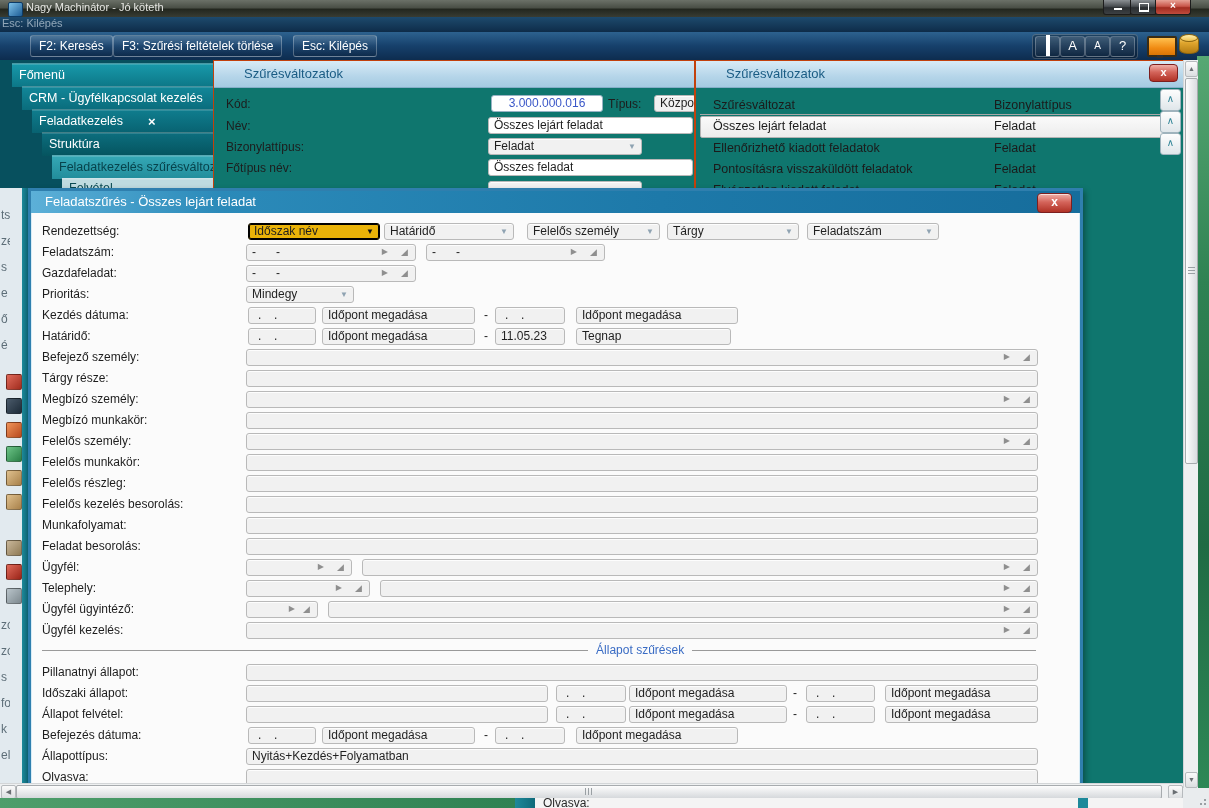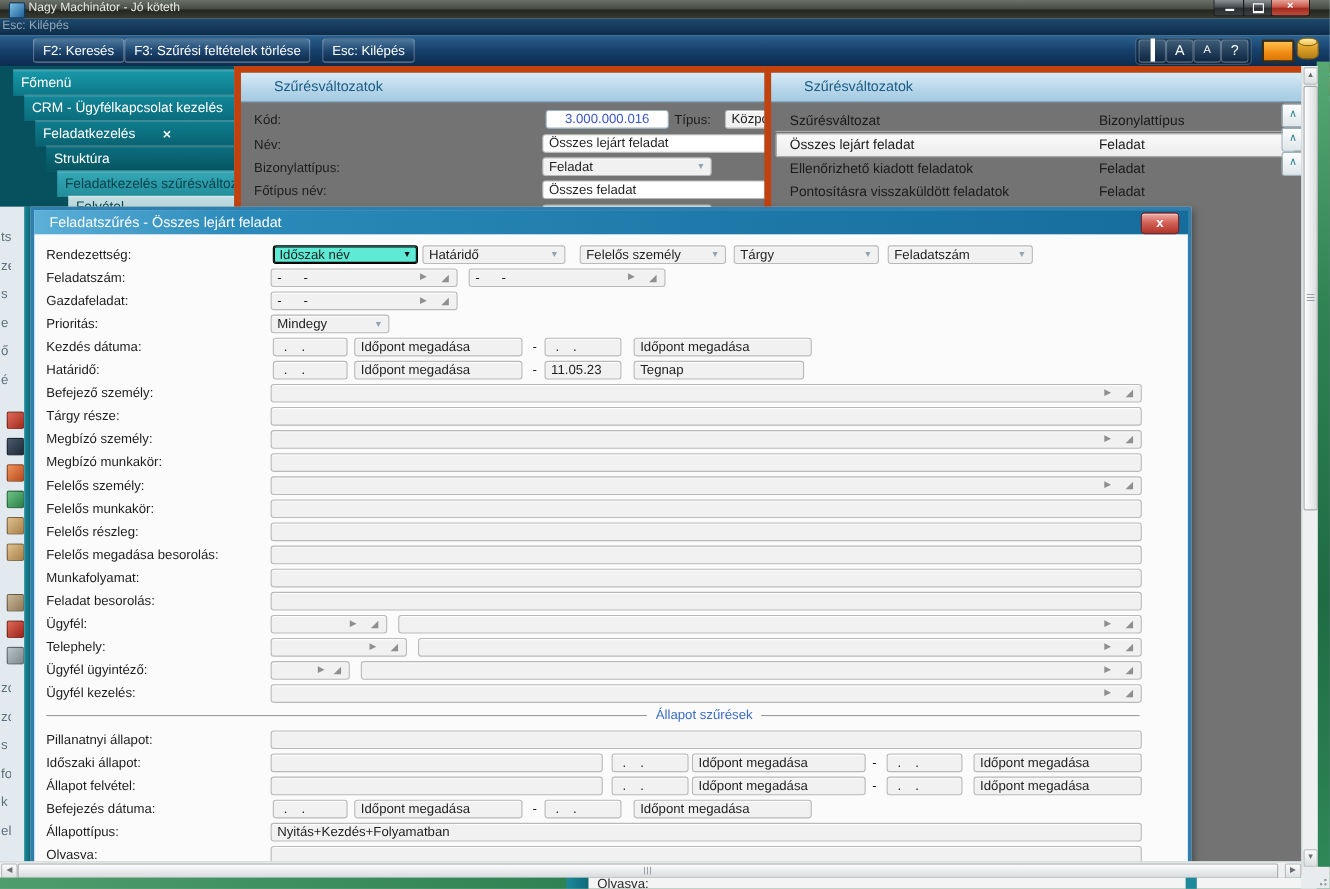--- a/index.html
+++ b/index.html
@@ -47,32 +47,32 @@
   
   #sidebar{left:0;top:60px;width:213px;height:128px;background:#07505e;overflow:hidden;}
   .snav{position:absolute;height:23px;right:0;color:#fff;font-size:12.5px;line-height:23px;
     border-top:1px solid rgba(255,255,255,.25);box-shadow:inset 0 1px 0 rgba(255,255,255,.15);}
   .snav .t{padding-left:7px;white-space:nowrap;}
   #leftstrip{left:0;top:188px;width:22px;height:610px;background:#e2eaef;overflow:hidden;}
   #tealband{left:22px;top:188px;width:6px;height:610px;background:linear-gradient(90deg,#1d899a,#0f6a7a);}
   .frag{position:absolute;left:1px;width:9px;overflow:hidden;font-size:12px;color:#5d6e78;white-space:nowrap;}
   .mini{position:absolute;left:6px;width:14px;height:14px;border-radius:2px;border:1px solid rgba(0,0,0,.35);}
   
-  .panel{background:#737373;border:6px solid #c2410c;padding-left:33px;}
+  .panel{background:#0f766e;border:1px solid #c2410c;}
   .phead{position:absolute;left:0;top:0;right:0;height:26px;
     background:linear-gradient(180deg,#d8ebf6,#b5d5e9 60%,#a5cbe2);
     border-bottom:1px solid #86aec8;}
   .phead .pt{position:absolute;left:30px;top:5px;font-size:13px;color:#1a5c84;}
   .flab{position:absolute;font-size:12px;color:#1d1d1d;white-space:nowrap;}
   .fld{position:absolute;height:15px;background:#f1f1f1;border:1px solid #b9b9b9;border-radius:3px;
     box-shadow:inset 0 1px 0 rgba(255,255,255,.85);font-size:12px;color:#1f1f1f;}
   .fld .tx{position:absolute;left:5px;top:0px;line-height:15px;white-space:pre;}
   .fld.white{background:#fff;}
   .dar{position:absolute;right:5px;top:3px;font-size:8px;color:#8fa3b2;}
-  .dd.active{background:#5eead4;border:1px solid #000;box-shadow:0 0 0 1px #000 inset;}
+  .dd.active{background:#eab308;border:1px solid #000;box-shadow:0 0 0 1px #000 inset;}
   .dd.active .dar{color:#111;top:3px;}
   .icoP{position:absolute;right:27px;top:2px;font-size:8px;color:#8f8f8f;}
   .icoC{position:absolute;right:7px;top:2px;font-size:9px;color:#8f8f8f;}
   
   .lrow{position:absolute;font-size:12.5px;color:#1b1b1b;white-space:nowrap;}
   #selrow{position:absolute;left:4px;width:470px;height:20px;border:1px solid #b3b3b3;border-radius:2px;
     background:linear-gradient(180deg,#fafafa,#ececec);}
   .chevbtn{position:absolute;left:464px;width:19px;height:20px;border:1px solid #9fb3bd;border-radius:3px;
     background:linear-gradient(180deg,#fdfdfd,#dfe6ea);color:#2e8396;font-size:10px;text-align:center;line-height:18px;}
   
@@ -361,21 +361,21 @@
   </div>
   <div class="drow" style="top:263px;">
     <span class="flab">Felelős munkakör:</span>
     <div class="fld" style="left:215px;width:790px;"></div>
   </div>
   <div class="drow" style="top:284px;">
     <span class="flab">Felelős részleg:</span>
     <div class="fld" style="left:215px;width:790px;"></div>
   </div>
   <div class="drow" style="top:305px;">
-    <span class="flab">Felelős megadása besorolás:</span>
+    <span class="flab">Felelős kezelés besorolás:</span>
     <div class="fld" style="left:215px;width:790px;"></div>
   </div>
   <div class="drow" style="top:326px;text-align:right;">
     <span class="flab">Munkafolyamat:</span>
     <div class="fld" style="left:215px;width:790px;"></div>
   </div>
   <div class="drow" style="top:347px;">
     <span class="flab">Feladat besorolás:</span>
     <div class="fld" style="left:215px;width:790px;"></div>
   </div>

